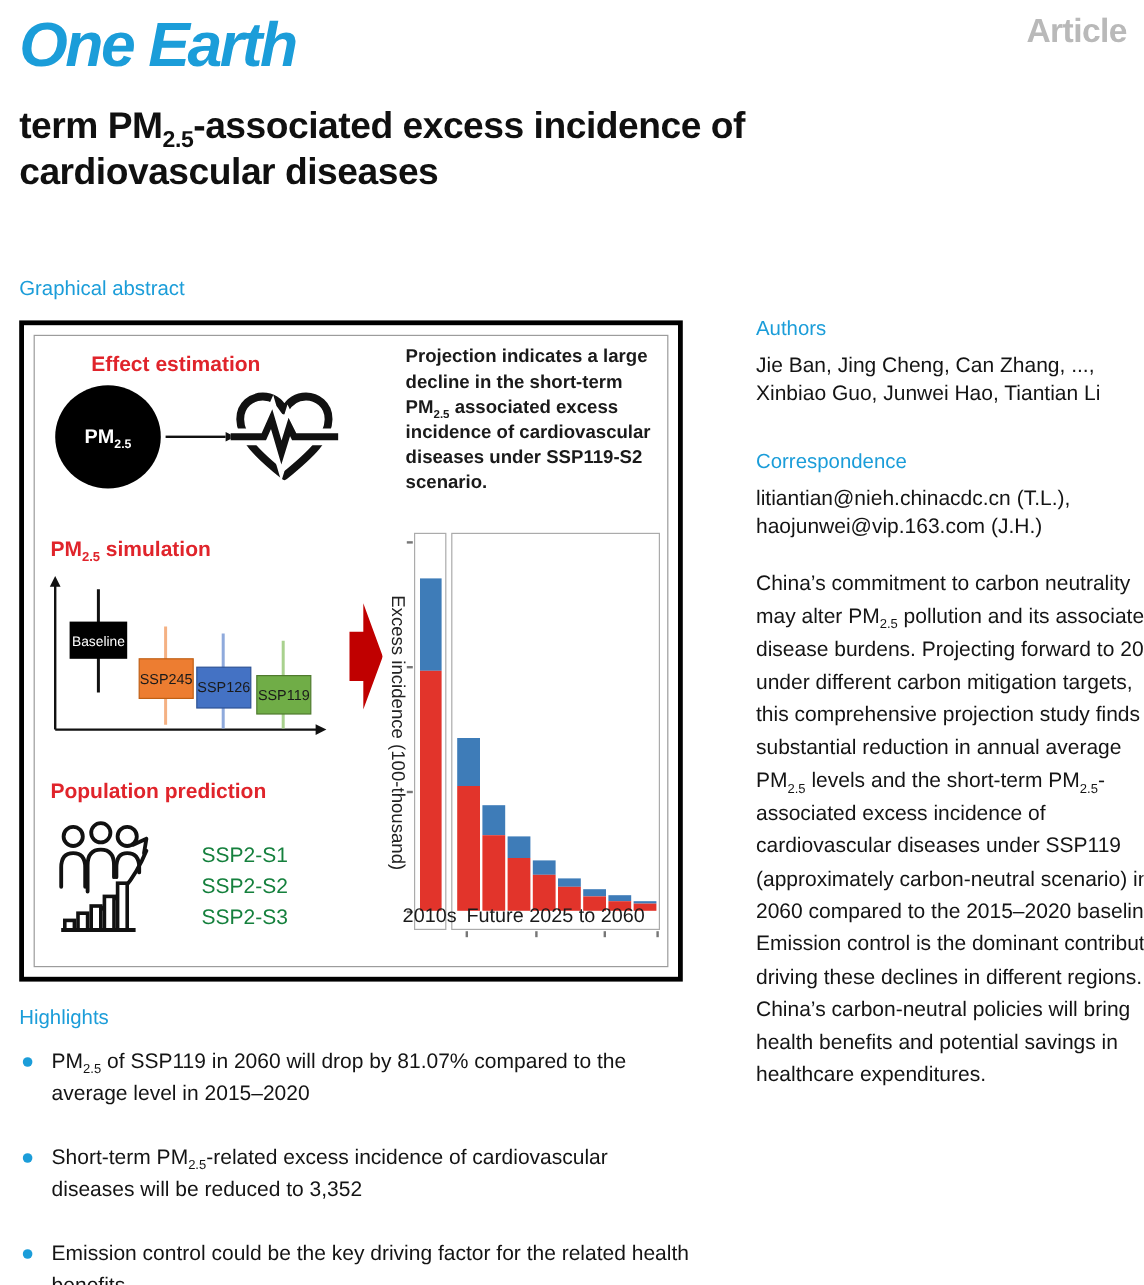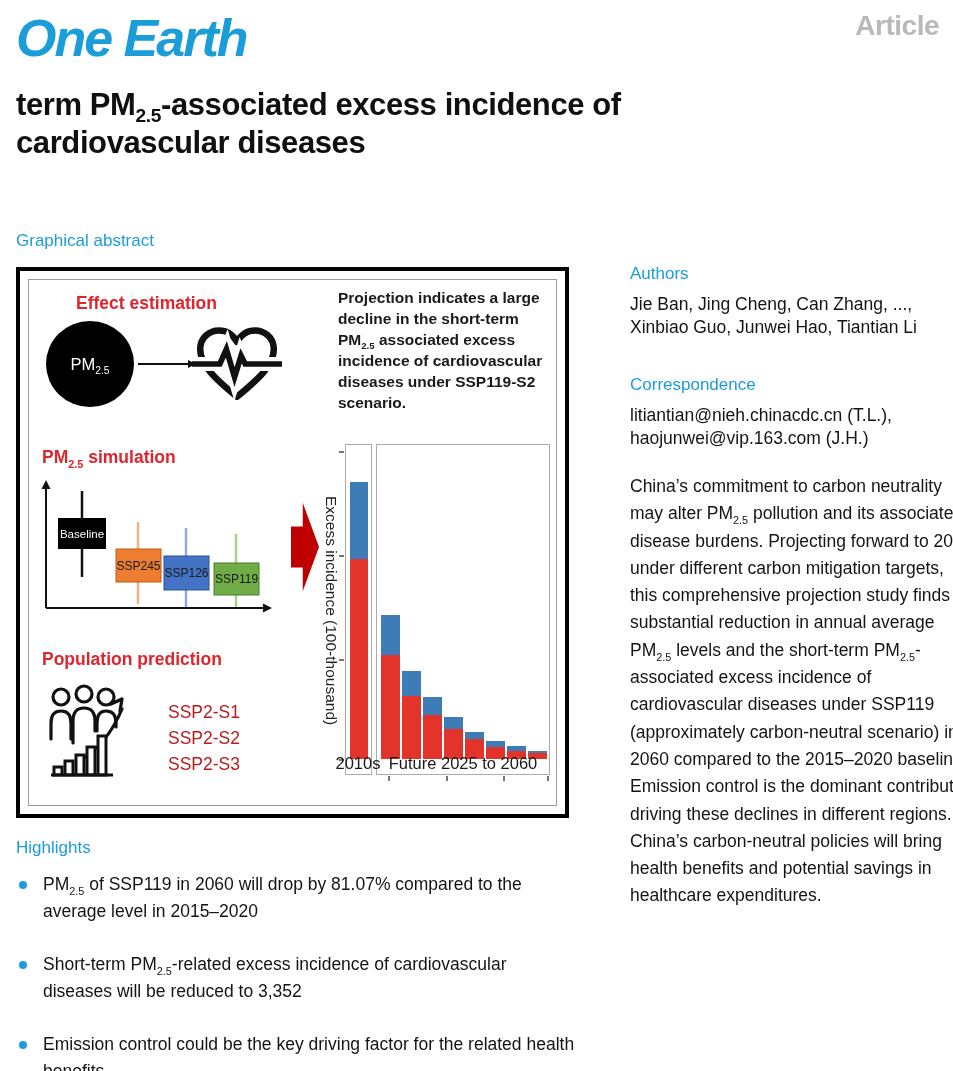--- a/index.html
+++ b/index.html
@@ -37,21 +37,21 @@
   .ga-box{position:absolute;left:16px;top:267px;width:553px;height:551px;
     border:4px solid #000;background:#fff;}
   .ga-frame{position:absolute;left:8px;top:8px;right:8px;bottom:8px;border:1.5px solid #9c9c9c;}
   .ga-box .red-h{position:absolute;font-size:17.5px;font-weight:bold;color:var(--heading-red);}
   .eff-h{left:28px;top:22px;margin-left:28px;}
   .sim-h{left:22px;top:176px;}
   .pop-h{left:22px;top:378px;}
 
   .pm-circle{position:absolute;left:26px;top:50px;width:88px;height:86px;border-radius:50%;
     background:#000;color:#fff;display:flex;align-items:center;justify-content:center;
-    font-size:16.5px;}
+    font-size:16.5px;font-weight:bold;}
   .conn{position:absolute;left:118px;top:92px;width:50px;border-top:2px solid #111;}
   .conn::after{content:"";position:absolute;right:-8px;top:-5.5px;border-left:8px solid #111;
     border-top:4.5px solid transparent;border-bottom:4.5px solid transparent;}
   .heart-svg{position:absolute;left:172px;top:54px;width:90px;height:78px;}
   .proj-text{position:absolute;left:318px;top:16px;width:218px;font-size:15.5px;
     font-weight:bold;line-height:21px;color:#1a1a1a;}
 
   .sim-svg{position:absolute;left:16px;top:206px;width:240px;height:138px;}
   .sim-svg text{font-family:inherit;font-size:12px;fill:#1a1a1a;}
   .sim-svg text.wlab{fill:#fff;font-size:11.5px;}
@@ -78,21 +78,21 @@
   .panel-right .bar{width:19px;}
   .seg-blue{background:var(--bar-blue);}
   .seg-red{flex:1;background:var(--bar-red);}
   .tick-x{position:absolute;bottom:-7px;width:1.5px;height:5px;background:#777;}
   .tick-y{position:absolute;left:-7px;width:5px;height:1.5px;background:#777;}
   .xlab{position:absolute;top:483px;font-size:16.5px;color:#1a1a1a;text-align:center;}
   .xlab1{left:306px;width:64px;}
   .xlab2{left:356px;width:174px;}
 
   .people-svg{position:absolute;left:24px;top:410px;width:102px;height:100px;}
-  .ssp2-list{position:absolute;left:148px;top:428px;font-size:17.5px;line-height:26px;color:#b91c1c;}
+  .ssp2-list{position:absolute;left:148px;top:428px;font-size:17.5px;line-height:26px;color:#15803d;}
 
   .highlights{position:absolute;left:16px;top:838px;width:564px;}
   .highlights ul{list-style:none;margin-top:13px;}
   .highlights li{position:relative;padding-left:27px;font-size:17.5px;line-height:27px;
     margin-bottom:26px;color:#141414;}
   .highlights li::before{content:"";position:absolute;left:3px;top:10px;width:8px;height:8px;
     border-radius:50%;background:var(--brand-blue);}
 
   
   .rc{position:absolute;left:630px;width:344px;margin-top:33px;}

